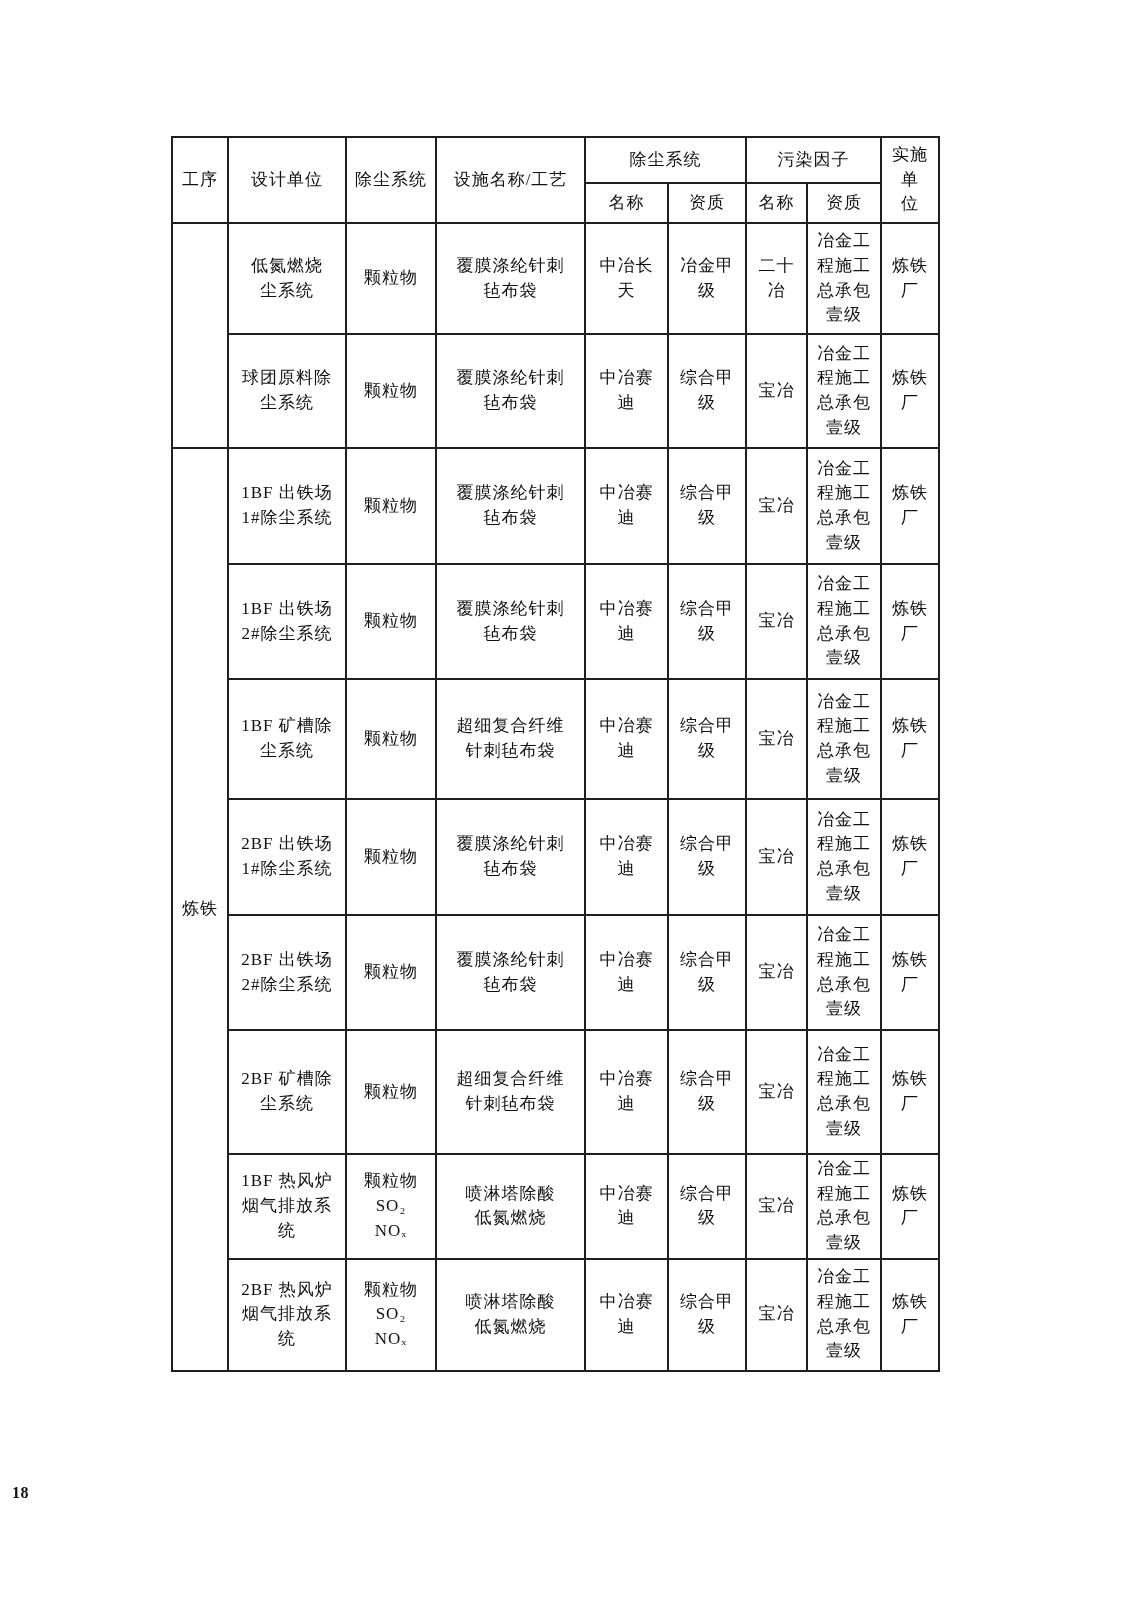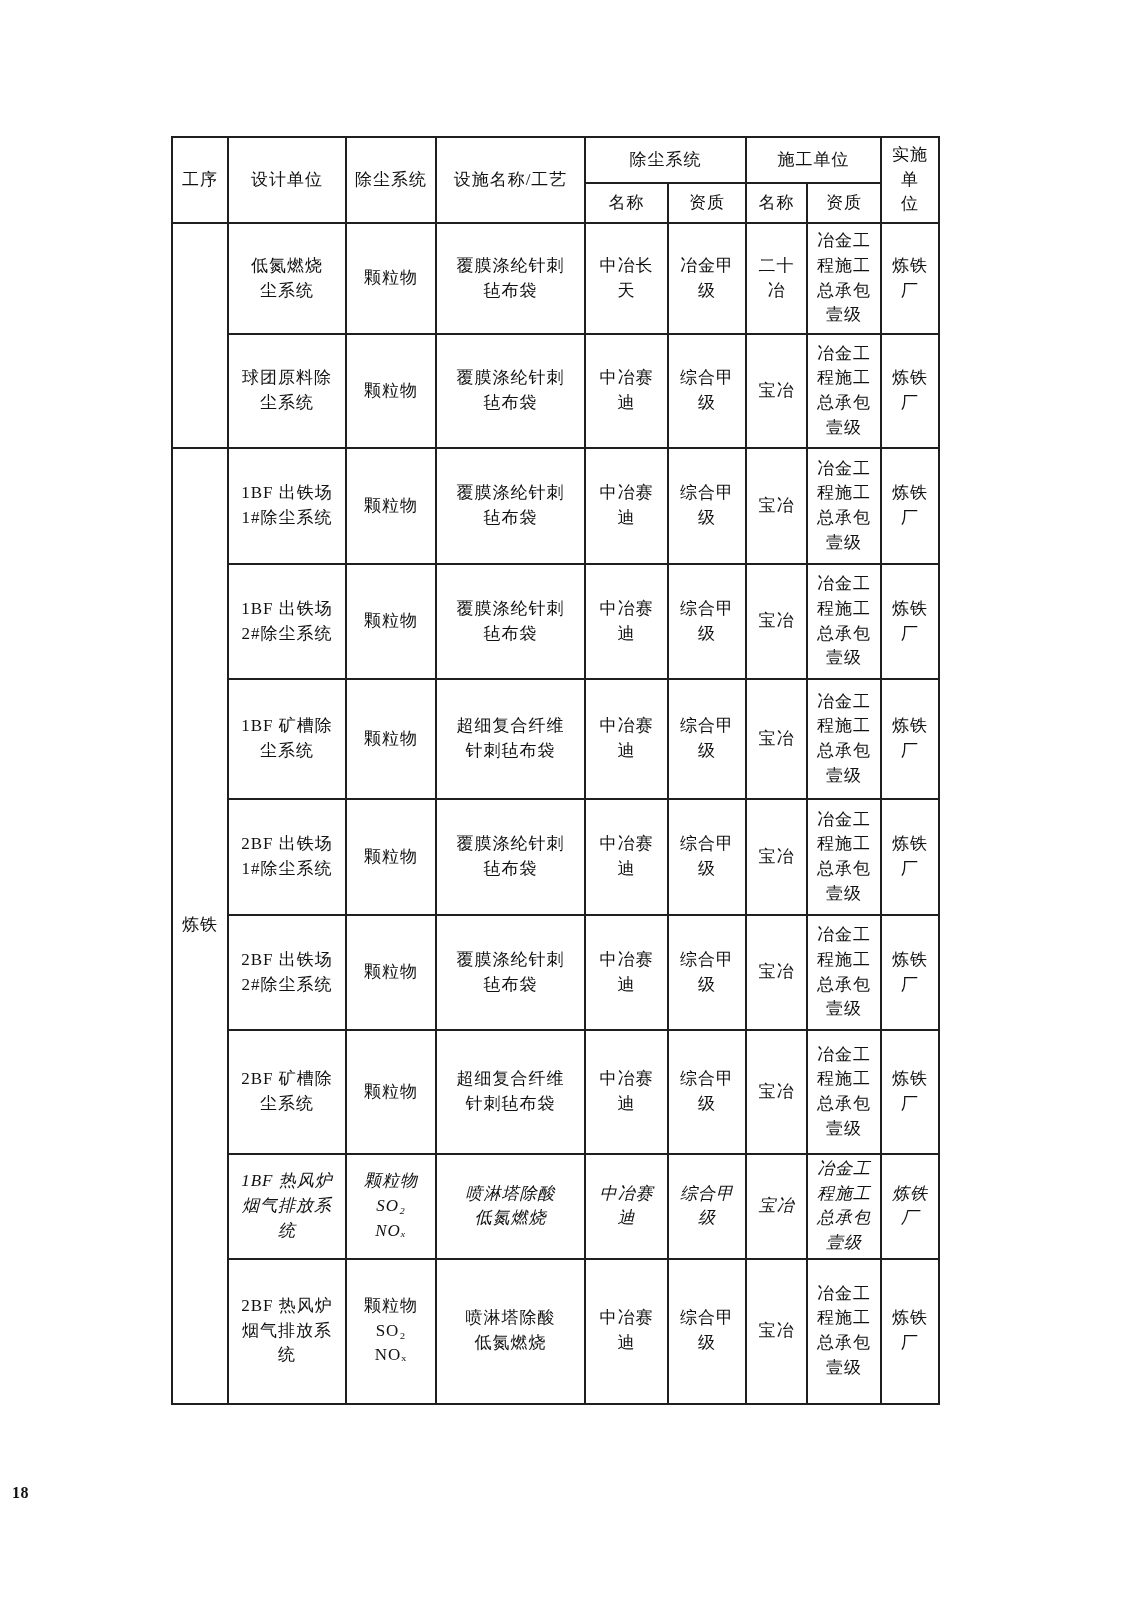--- a/index.html
+++ b/index.html
@@ -38,22 +38,22 @@
   thead tr.hrow-a { height: 46px; }
   thead tr.hrow-b { height: 40px; }
   tbody tr.r1  { height: 111px; }
   tbody tr.r2  { height: 114px; }
   tbody tr.r3  { height: 116px; }
   tbody tr.r4  { height: 115px; }
   tbody tr.r5  { height: 120px; }
   tbody tr.r6  { height: 116px; }
   tbody tr.r7  { height: 115px; }
   tbody tr.r8  { height: 124px; }
-  tbody tr.r9  { height: 100px; font-style: italic; }
-  tbody tr.r10 { height: 145px; }
+  tbody tr.r9  { height: 100px; }
+  tbody tr.r10 { height: 112px; }
   .page-number {
     position: absolute;
     top: 1484px;
     left: 12px;
     width: 100%;
     font-size: 16px;
     font-weight: bold;
     letter-spacing: 0.5px;
   }
 </style>
@@ -74,21 +74,21 @@
       <col style="width:74px">
       <col style="width:58px">
     </colgroup>
     <thead>
       <tr class="hrow-a">
         <th rowspan="2">工序</th>
         <th rowspan="2">设计单位</th>
         <th rowspan="2">除尘系统</th>
         <th rowspan="2">设施名称/工艺</th>
         <th colspan="2">除尘系统</th>
-        <th colspan="2">施工单位</th>
+        <th colspan="2">污染因子</th>
         <th rowspan="2">实施单
 位</th>
       </tr>
       <tr class="hrow-b">
         <th>名称</th>
         <th>资质</th>
         <th>名称</th>
         <th>资质</th>
       </tr>
     </thead>

